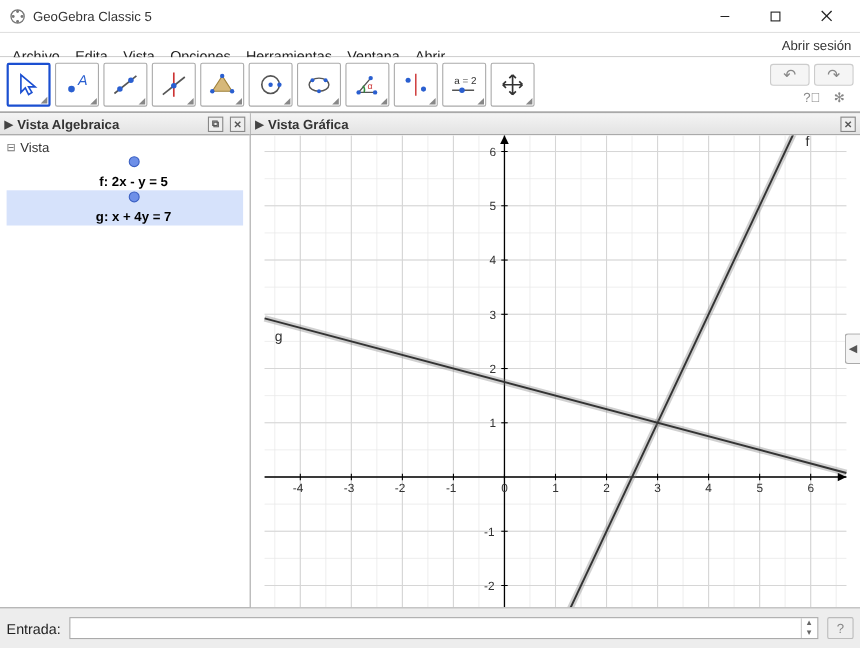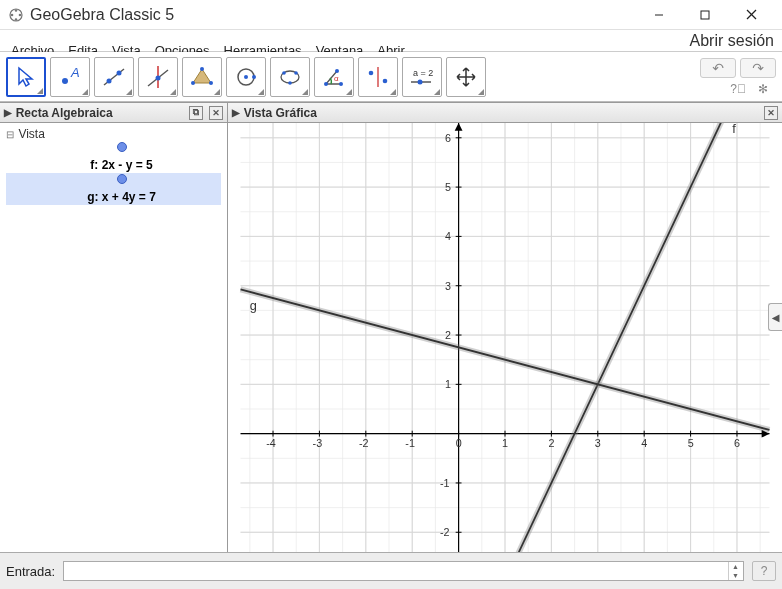--- a/index.html
+++ b/index.html
@@ -1,25 +1,25 @@
 <!DOCTYPE html>
 <html><head>
 <meta charset="utf-8">
 <style>
   * { box-sizing: border-box; margin: 0; padding: 0; font-family: Arial, sans-serif; }
   body { width: 782px; height: 589px; background: #f0f0f0; display: flex; flex-direction: column; font-size: 12px; overflow: hidden; }
   .titlebar { height: 30px; background: #fff; display: flex; align-items: center; padding: 0 8px; border-bottom: 1px solid #e0e0e0; }
   .titlebar .icon { width:16px; height:16px; margin-right:6px; color:#555; }
-  .titlebar .title { flex:1; font-size:16px; color:#333; }
+  .titlebar .title { flex:1; font-size:12px; color:#333; }
   .winbtns { display:flex; gap:0; }
   .winbtn { width:46px; height:28px; display:flex; align-items:center; justify-content:center; color:#333; }
   .menubar { height:22px; background:#fff; border-bottom:1px solid #ccc; display:flex; align-items:center; padding:0 8px; gap:8px; font-size:13px; color:#222; }
   .menubar .menu-item { padding:2px 3px;margin-top:20px; }
   .menubar .spacer { flex:1; }
-  .menubar .signin { color:#333; font-size:16px; }
+  .menubar .signin { color:#333; font-size:12px; }
   .toolbar-row { height:50px; background:#fff; border-bottom:1px solid #bbb; display:flex; align-items:center; padding:4px 6px; gap:4px; }
   .toolbtn { width:40px; height:40px; border:1px solid #aaa; border-radius:2px; display:flex; align-items:center; justify-content:center; background:#fff; position:relative; }
   .toolbtn.selected { border:2px solid #1b4fd1; }
   .toolbtn .corner { position:absolute; bottom:1px; right:1px; width:0; height:0; border-left:6px solid transparent; border-bottom:6px solid #888; }
   .toolbar-spacer { flex:1; }
   .undo-redo { display:flex; flex-direction:row; gap:4px; }
   .ur-btn { width:36px; height:20px; border:1px solid #ccc; border-radius:3px; background:#f5f5f5; display:flex; align-items:center; justify-content:center; color:#888; font-size:14px; }
   .help-settings { display:flex; gap:12px; padding-right:8px; color:#888; }
 
   .main { flex:1; display:flex; border-top:1px solid #999; min-height:0; }
@@ -194,21 +194,21 @@
       <span>✻</span>
     </div>
   </div>
 </div>
 
 <div class="main">
 
   <div class="left-panel">
     <div class="panel-header">
       <span class="arrow">▶</span>
-      <span>Recta Algebraica</span>
+      <span>Vista Algebraica</span>
       <span class="spacer"></span>
       <span class="panel-btn">⧉</span>
       <span class="panel-btn">✕</span>
     </div>
     <div class="tree">
       <div class="tree-root">
         <span style="font-size:10px;color:#777;">⊟</span>
         <span>Vista</span>
       </div>
       <div class="tree-item">

